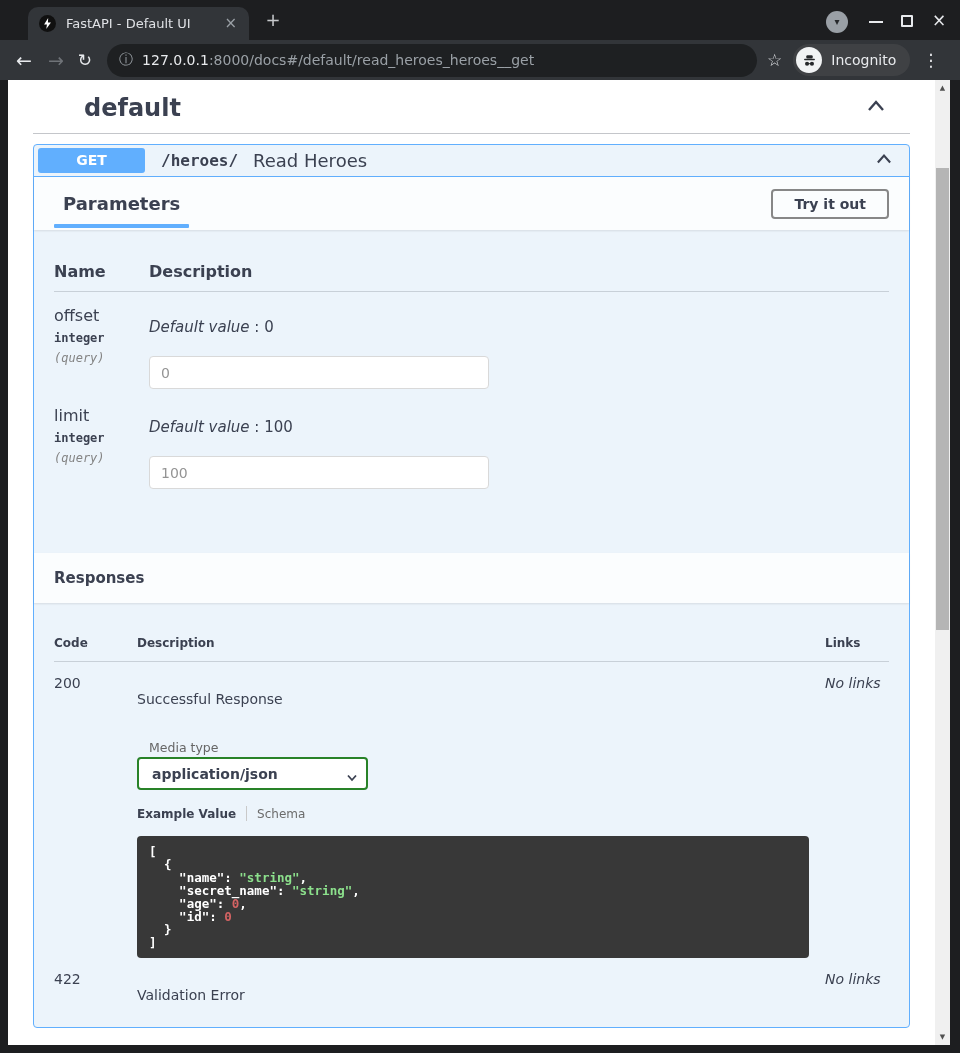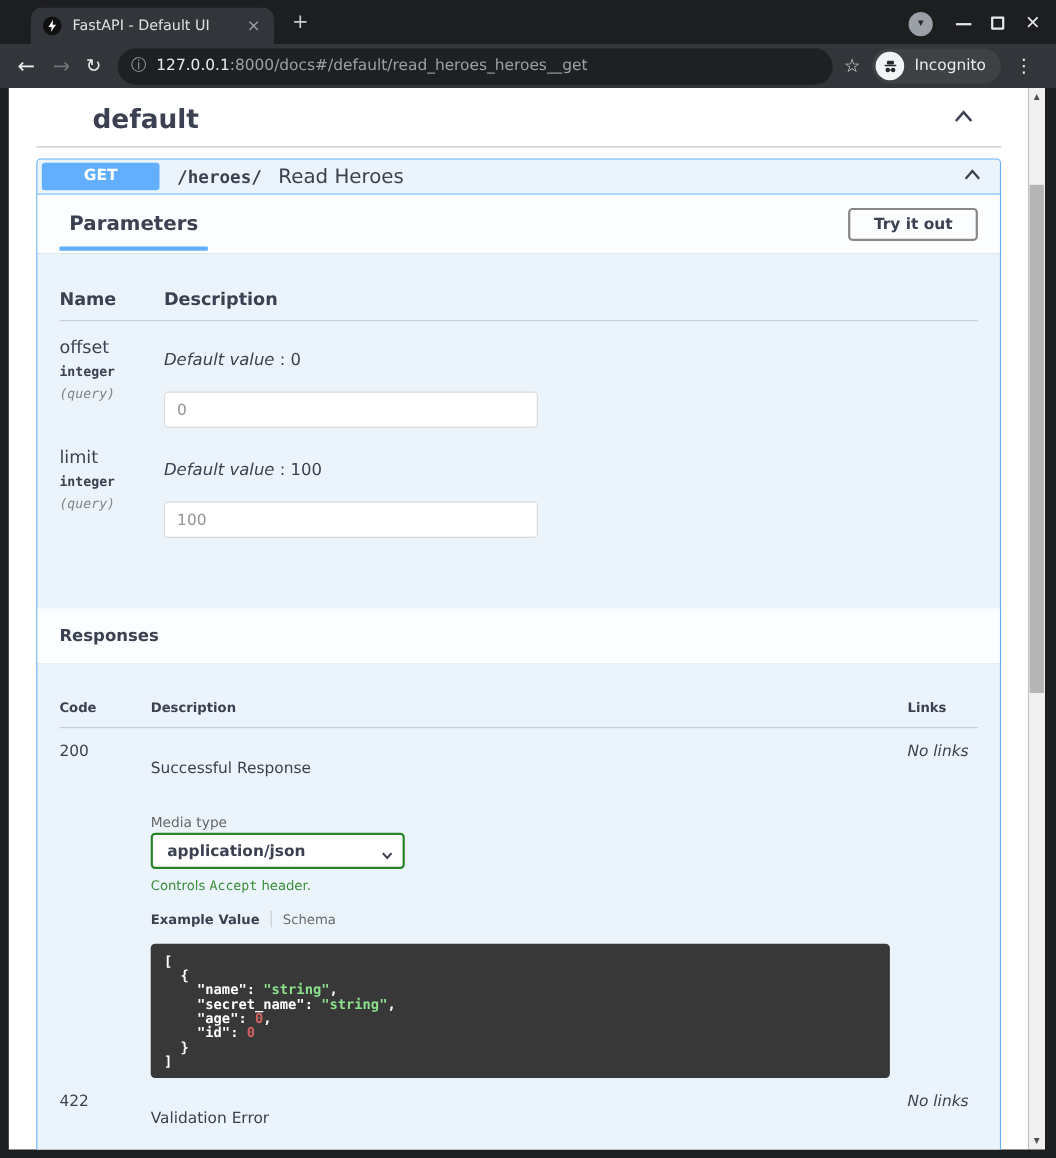--- a/index.html
+++ b/index.html
@@ -92,21 +92,21 @@
   .resp-label { font-size:15px; font-weight:bold; }
   .resp-body { padding:17px 20px 24px; }
   .r-head { display:grid; grid-template-columns:83px 1fr 64px; font-size:12px; font-weight:bold;
             padding:16px 0 11px; border-bottom:1px solid rgba(59,65,81,.2); }
   .resp-row { display:grid; grid-template-columns:83px 1fr 64px; padding-top:13px; }
   .resp-code { font-size:14px; }
   .resp-title { font-size:14px; padding-top:16px; }
   .resp-links { font-style:italic; font-size:14px; }
 
   .media-block { margin-top:33px; }
-  .media-label { font-size:12.5px; color:#666; }
+  .media-label { font-size:12.5px; color:#666;margin-left:12px; }
   .media-select-wrap { position:relative; width:231px; margin-top:2px; }
   .media-select { width:231px; height:33px; border:2px solid #288228; border-radius:4px; background:#fff;
                   font-family:"DejaVu Sans", sans-serif; font-size:14px; font-weight:bold; color:#3b4151;
                   padding:0 30px 0 13px; appearance:none; -webkit-appearance:none; }
   .select-chevron { position:absolute; right:10px; top:11px; pointer-events:none; }
   .media-hint { margin-top:8px; font-size:12px; color:#3b8c3b; }
   .media-hint code { font-family:"DejaVu Sans Mono", monospace; font-size:12px; }
 
   .model-tabs { margin-top:16px; display:flex; align-items:center; font-size:12px; }
   .mt-example { font-weight:bold; color:#3b4151; }
@@ -252,21 +252,20 @@
               <div class="media-select-wrap">
                 <select class="media-select">
                   <option>application/json</option>
                 </select>
                 <span class="select-chevron">
                   <svg width="12" height="10" viewBox="0 0 12 10">
                       <path d="M2 2.5 L6 7 L10 2.5" stroke="#3b4151" stroke-width="1.8" fill="none"></path>
                     </svg>
                 </span>
               </div>
-              <div class="media-hint"><span>Controls </span><code>Accept</code><span> header.</span></div>
             </div>
             <div class="model-tabs">
               <span class="mt-example">Example Value</span>
               <span class="mt-divider"></span>
               <span class="mt-schema">Schema</span>
             </div>
             <div class="code-block"><div><span class="tok-p">[</span></div><div><span class="tok-p">  {</span></div><div><span class="tok-p">    "name": </span><span class="tok-s">"string"</span><span class="tok-p">,</span></div><div><span class="tok-p">    "secret_name": </span><span class="tok-s">"string"</span><span class="tok-p">,</span></div><div><span class="tok-p">    "age": </span><span class="tok-n">0</span><span class="tok-p">,</span></div><div><span class="tok-p">    "id": </span><span class="tok-n">0</span></div><div><span class="tok-p">  }</span></div><div><span class="tok-p">]</span></div></div>
           </div>
           <div class="resp-links">No links</div>
         </div>

